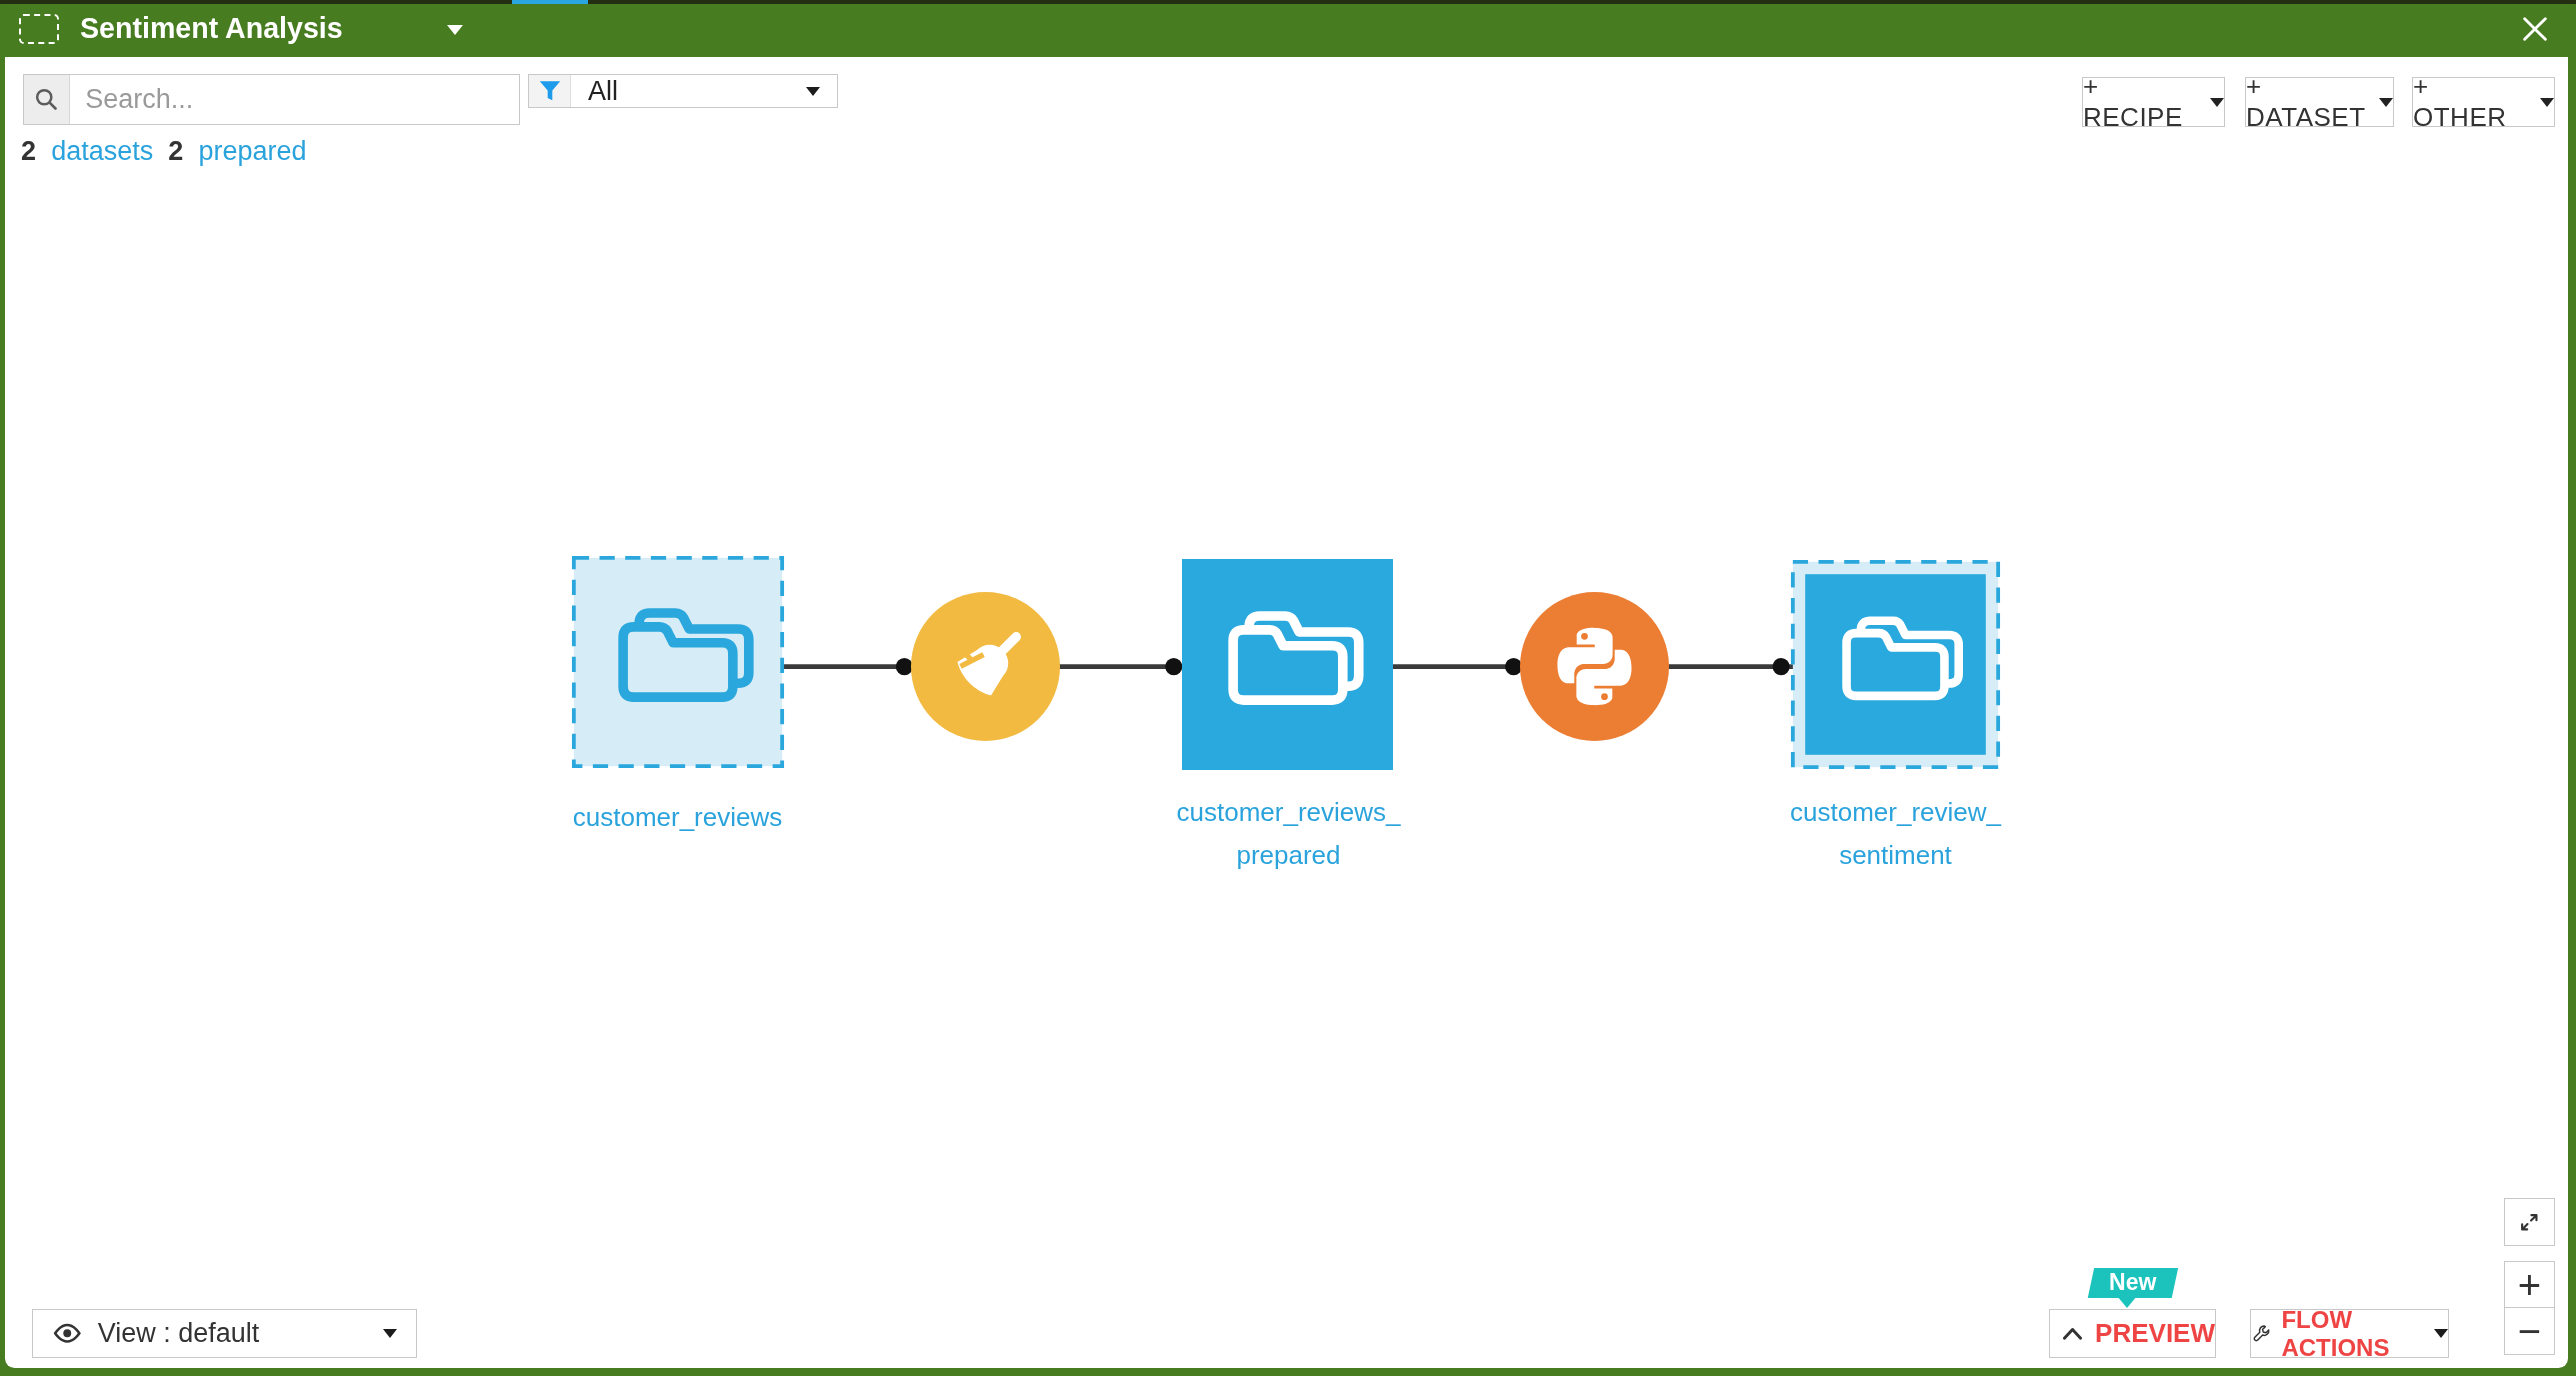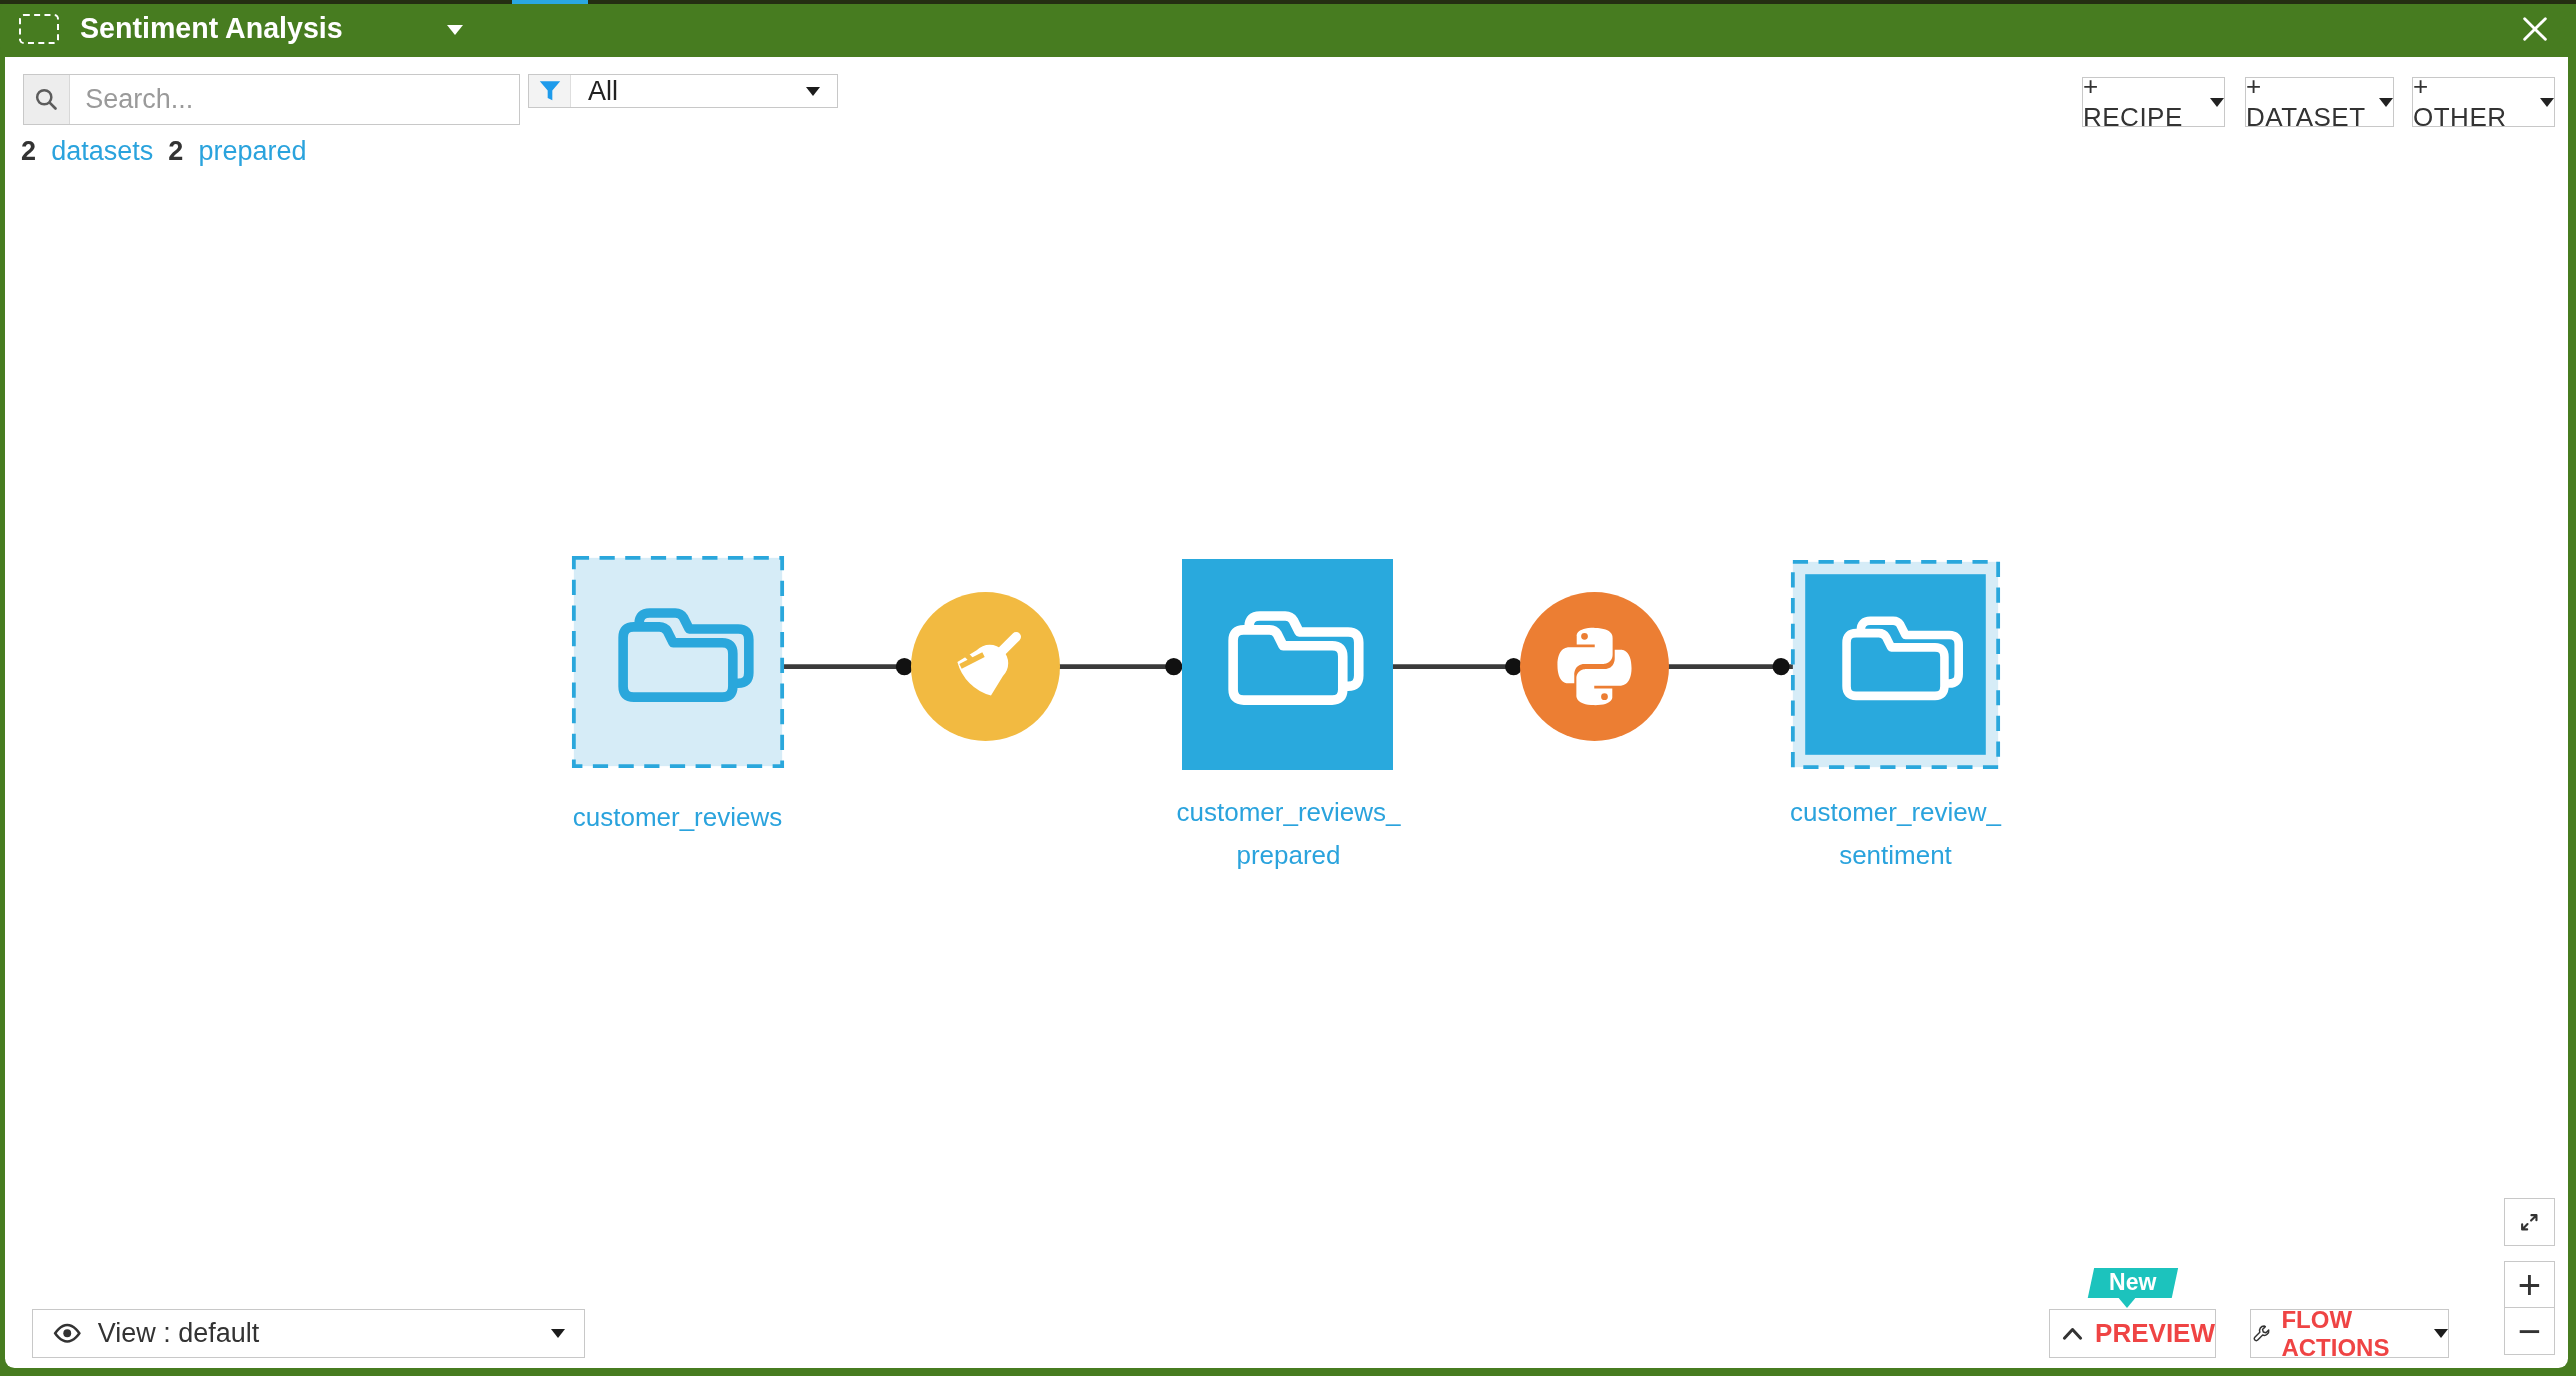--- a/index.html
+++ b/index.html
@@ -64,21 +64,21 @@
     display:flex; align-items:center; justify-content:center; z-index:3; cursor:pointer; }
   .recipe-prepare { left:911px; top:592px; background:#f2ba41; }
   .recipe-python { left:1520px; top:592px; background:#ec7e33; }
   .node-label { position:absolute; width:381px; text-align:center; font-size:26px; line-height:43px;
     color:#2aa3dd; z-index:4; cursor:pointer; }
   .label-1 { left:487px; top:796px; }
   .label-2 { left:1098px; top:791px; }
   .label-3 { left:1705px; top:791px; }
 
   
-  .view-btn { position:absolute; left:32px; top:1309px; width:553px; height:49px;
+  .view-btn { position:absolute; left:32px; top:1309px; width:385px; height:49px;
     border:1.9px solid #c8c8c8; background:#fff; display:flex; align-items:center;
     padding:0 19px; z-index:10; cursor:pointer; }
   .view-btn .lbl { font-size:27px; color:#333; margin-left:15.2px; }
   .view-btn .caret-down { margin-left:auto; }
   .footer-btn { position:absolute; top:1309px; height:49px; border:1.9px solid #c8c8c8; background:#fff;
     display:flex; align-items:center; justify-content:flex-end; gap:9.5px;
     font-weight:700; color:#ef4444; z-index:10; cursor:pointer; }
   .preview-btn { left:2049px; width:167px; font-size:26px; }
   .flowactions-btn { left:2250px; width:199px; font-size:24px; }
   .flowactions-btn .caret-down { border-left-width:7.6px; border-right-width:7.6px; border-top-width:9.5px; }

